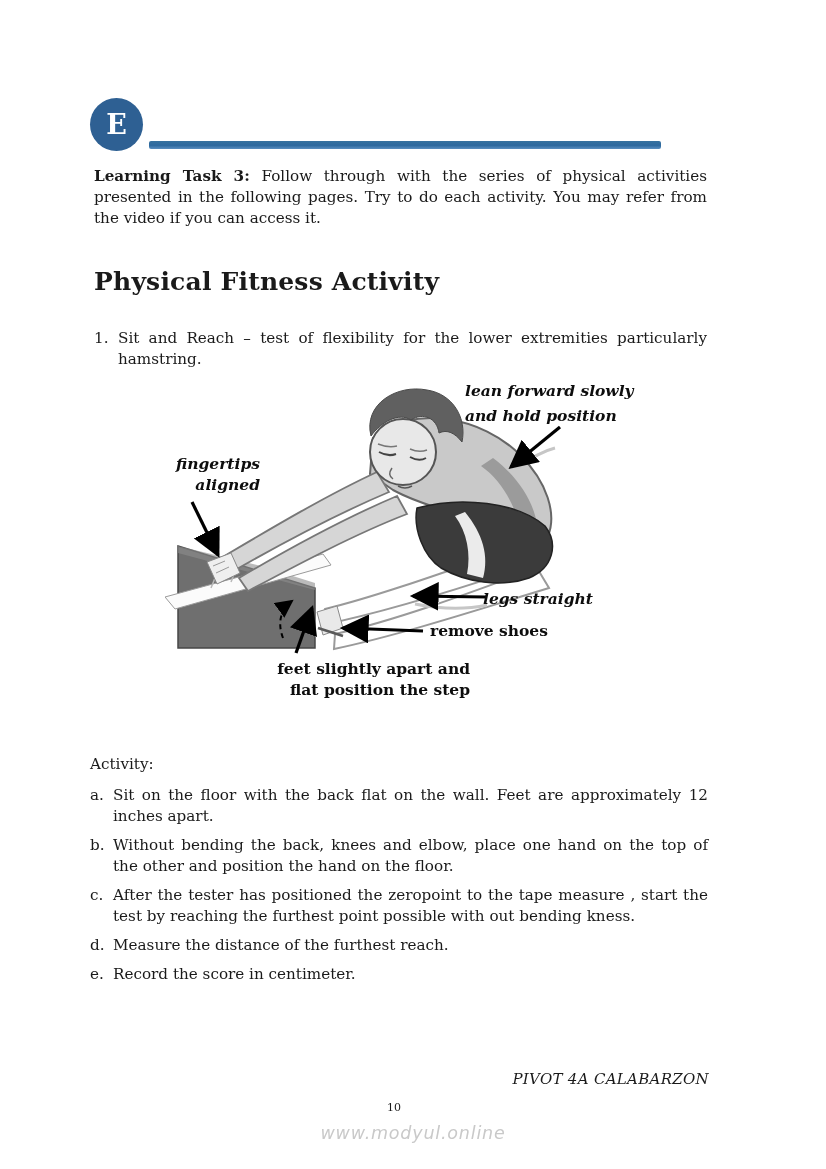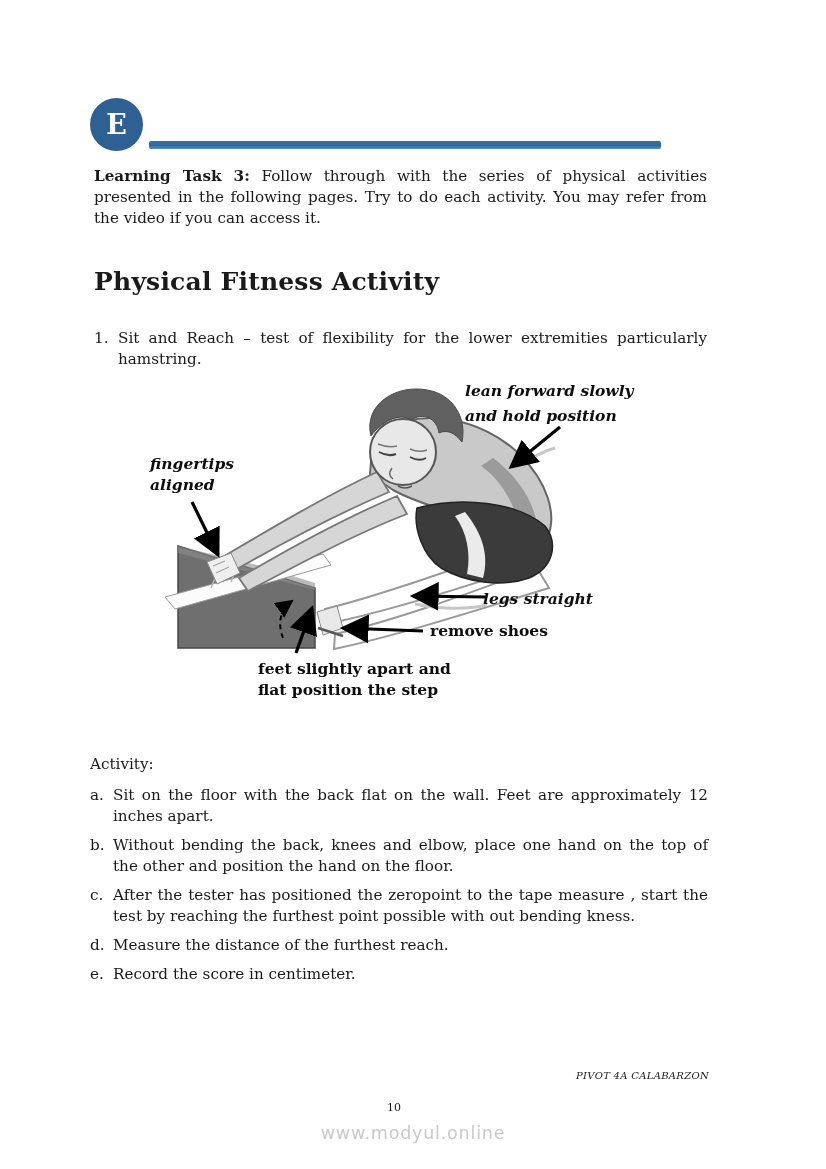--- a/index.html
+++ b/index.html
@@ -32,48 +32,48 @@
     padding-left:24px; box-sizing:border-box;
   }
   .item .num { position:absolute; left:0; top:0; }
   .figure { position:absolute; left:90px; top:374px; width:648px; height:336px; }
   .figure svg { position:absolute; left:75px; top:2px; }
   .ann {
     position:absolute; font-weight:bold; font-size:15.5px; color:#0d0d0d;
     line-height:21px; white-space:nowrap;
   }
   .ann.it { font-style:italic; }
-  .ann.center { text-align:left; white-space:normal; }
+  .ann.center { text-align:right; white-space:normal; }
   .ann-lean { left:375px; top:4px; line-height:25px; }
   .ann-fingertips { left:60px; top:79px; width:110px; }
   .ann-legs { left:393px; top:214px; }
   .ann-shoes { left:340px; top:246px; }
   .ann-feet { left:168px; top:284px; width:212px; line-height:21px; }
   .procedure {
     position:absolute; left:90px; top:754px; width:618px;
     font-size:15.2px; line-height:21px;
   }
   .ptitle { margin:0 0 10px 0; }
   .step {
     position:relative; padding-left:23px; margin-bottom:8px;
     text-align:justify;
   }
   .step .letter { position:absolute; left:0; top:0; }
   .imprint {
     position:absolute; right:117px; top:1070px;
-    font-style:italic; font-size:10px; letter-spacing:0.3px;
+    font-style:italic; font-size:15px; letter-spacing:0.3px;
   }
   .pagenum {
     position:absolute; left:358px; top:1101px; width:72px;
     text-align:center; font-size:11px;
   }
   .watermark {
     position:absolute; left:0; top:1123px; width:826px; text-align:center;
     font-family:"DejaVu Sans", sans-serif; font-size:17.5px;
-    color:#c9c9c9; letter-spacing:0.8px;
+    color:#c9c9c9; letter-spacing:0.8px;font-style:italic;
   }
 </style>
 </head>
 <body>
 
 <div class="page">
 
   <div class="badge">
     <span>E</span>
   </div>

